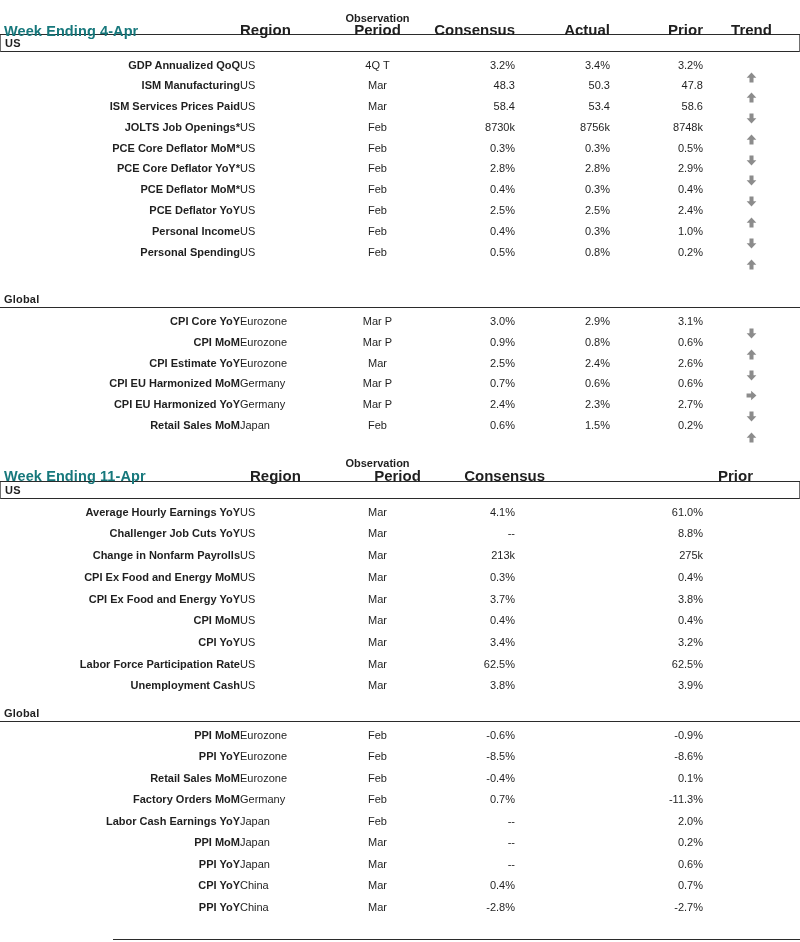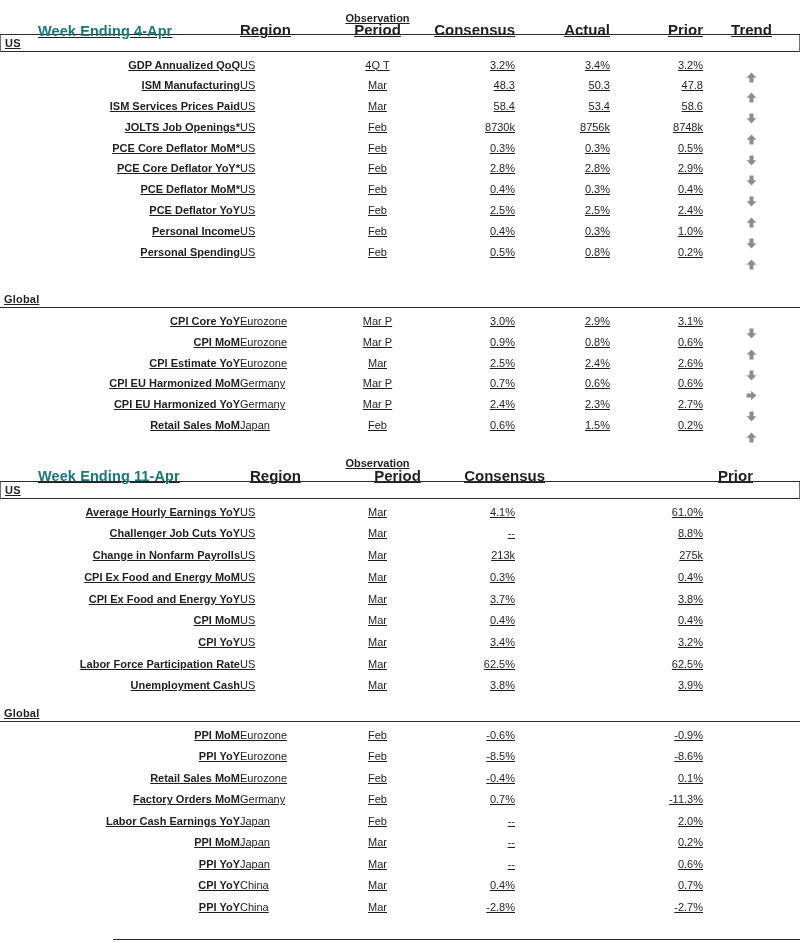--- a/index.html
+++ b/index.html
@@ -4,35 +4,35 @@
 <style>
   :root{
     --teal:#17787c;
     --txt:#1f1f1f;
     --rule:#2b2b2b;
     --arrow:#8c8c8c;
   }
   *{box-sizing:border-box;margin:0;padding:0;}
   html,body{background:#ffffff;}
   body{font-family:"Liberation Sans", sans-serif;}
-  .page{width:800px;height:942px;position:relative;overflow:hidden;background:#fff;color:var(--txt);text-decoration:underline;}
+  .page{width:800px;height:942px;position:relative;overflow:hidden;background:#fff;color:var(--txt);}
   .grid{display:grid;grid-template-columns:236px 95px 85px 95px 95px 93px 97px;padding-left:4px;}
   .hcell,.dcell{overflow:hidden;white-space:nowrap;}
   .c-ind{text-align:left;}
   .c-reg{text-align:left;}
   .c-per{text-align:center;}
   .c-con,.c-act,.c-pri{text-align:right;}
   .c-trd{display:flex;justify-content:center;align-items:center;margin-top:25px;}
   .thead{border-bottom:1px solid var(--rule);}
   .hrow1{height:13px;align-items:end;}
   .hrow1 .hcell{font-size:11px;font-weight:700;line-height:13px;}
   .hrow2{height:21px;align-items:end;}
   .t2 .hrow2{height:23px;gap:10px;}
   .hrow2 .hcell{font-size:15px;font-weight:700;padding-bottom:3px;line-height:1.05;}
-  .hrow2 .week-label{font-size:14.5px;font-weight:700;color:var(--teal);padding-bottom:2px;letter-spacing:0.1px;margin-left:34px;}
+  .hrow2 .week-label{font-size:14.5px;font-weight:700;color:var(--teal);padding-bottom:2px;letter-spacing:0.1px;}
   .srow{height:17px;border-bottom:1px solid var(--rule);display:flex;align-items:center;padding-left:4px;}
   .srow.boxed{border-left:1px solid #707070;border-right:1px solid #707070;}
   .slabel{font-size:11px;font-weight:700;letter-spacing:0.2px;}
   .drow{align-items:center;}
   .t1 .drow{height:20.8px;}
   .t2 .sec0 .drow{height:21.7px;}
   .t2 .sec1 .drow{height:21.5px;}
   .dcell{font-size:11px;}
   .dcell.c-ind{font-weight:700;text-align:right;}
   .gap-a{height:31.5px;}

